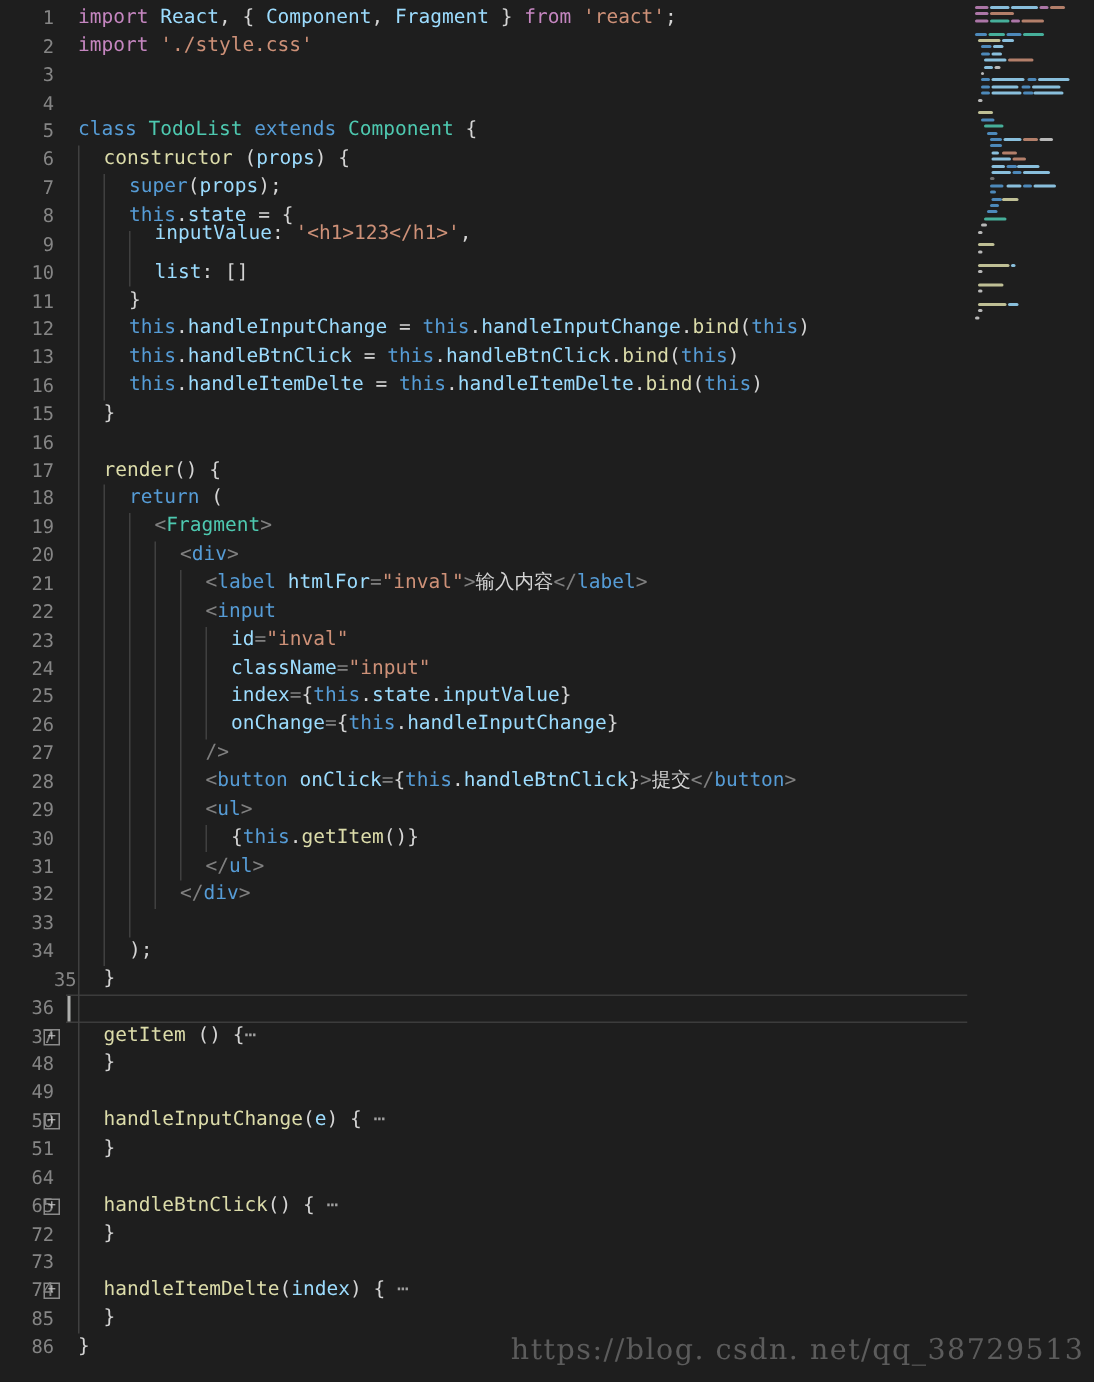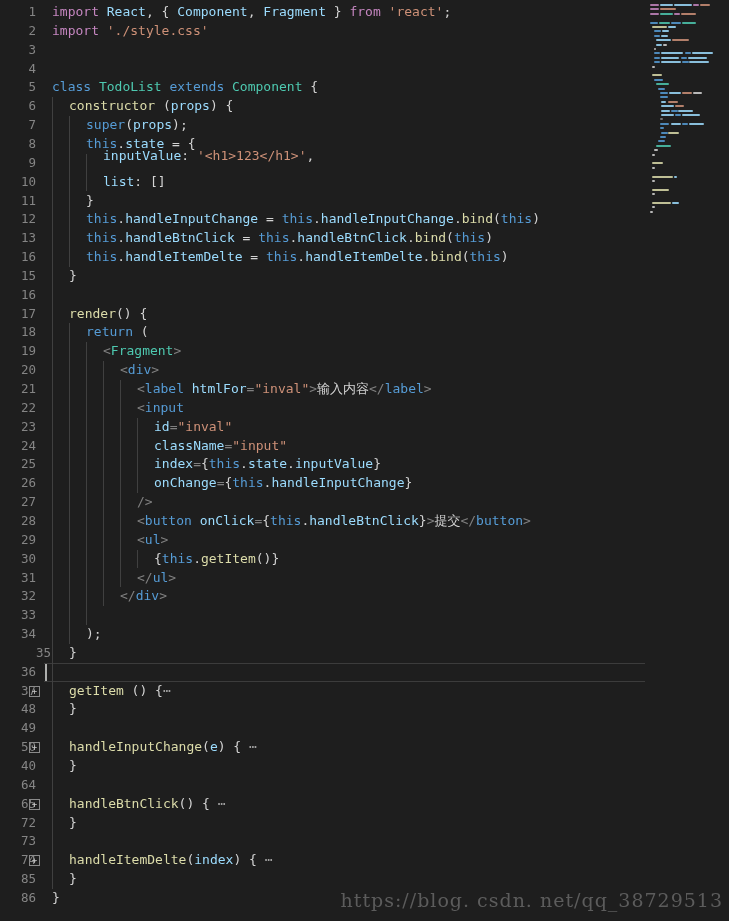--- a/index.html
+++ b/index.html
@@ -187,21 +187,21 @@
       <div class="gline" style="top: 606.2px;">33</div>
       <div class="gline" style="top: 625.05px;">34</div>
       <div class="gline" style="top: 643.9px; padding-left: 15px;">35</div>
       <div class="gline" style="top: 662.75px;">36</div>
       <div class="gline" style="top: 681.6px;">37</div>
       <div class="fold" style="top: 685.6px;">+</div>
       <div class="gline" style="top: 700.45px;">48</div>
       <div class="gline" style="top: 719.3px;">49</div>
       <div class="gline" style="top: 738.15px;">50</div>
       <div class="fold" style="top: 742.15px;">+</div>
-      <div class="gline" style="top: 757px;">40</div>
+      <div class="gline" style="top: 757px;">51</div>
       <div class="gline" style="top: 775.85px;">64</div>
       <div class="gline" style="top: 794.7px;">65</div>
       <div class="fold" style="top: 798.7px;">+</div>
       <div class="gline" style="top: 813.55px;">72</div>
       <div class="gline" style="top: 832.4px;">73</div>
       <div class="gline" style="top: 851.25px;">74</div>
       <div class="fold" style="top: 855.25px;">+</div>
       <div class="gline" style="top: 870.1px;">85</div>
       <div class="gline" style="top: 888.95px;">86</div>
     </div>

